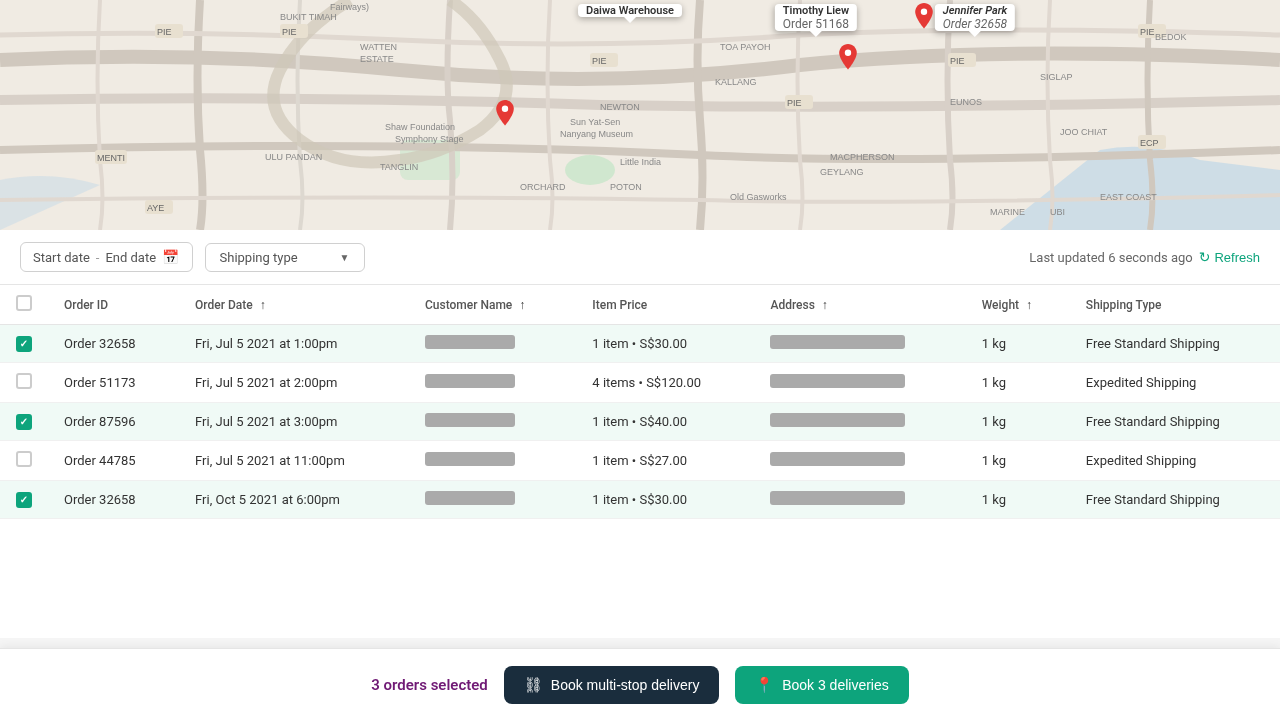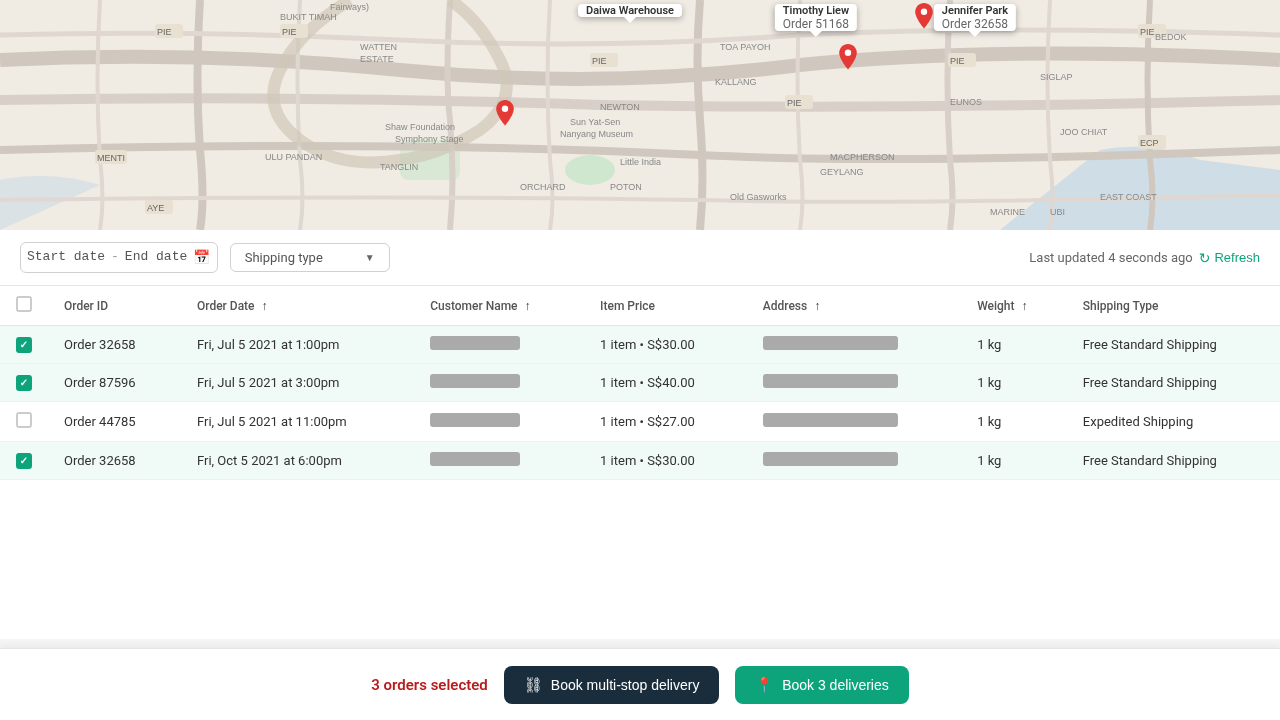--- a/index.html
+++ b/index.html
@@ -76,30 +76,29 @@
       justify-content: space-between;
       border-bottom: 1px solid #e5e5e5;
     }
     .filter-left {
       display: flex;
       align-items: center;
       gap: 12px;
     }
     .date-filter {
       display: flex;
-      align-items: flex-start;
+      align-items: flex-end;
       gap: 6px;
       border: 1px solid #d0d0d0;
       border-radius: 6px;
-      padding: 6px 6px;
+      padding: 6px 12px;
       font-size: 13px;
       color: #555;
       background: white;
       cursor: pointer;
-      font-family: Liberation Mono, monospace;
     }
     .date-filter .separator { color: #999; }
     .calendar-icon { color: #666; font-size: 14px; }
 
     .shipping-select {
       display: flex;
       align-items: center;
       gap: 8px;
       border: 1px solid #d0d0d0;
       border-radius: 6px;
@@ -236,21 +235,21 @@
       border-top: 1px solid #e5e5e5;
       display: flex;
       align-items: center;
       justify-content: center;
       gap: 16px;
       box-shadow: 0 -2px 8px rgba(0,0,0,0.06);
     }
     .orders-selected-label {
       font-size: 15px;
       font-weight: 600;
-      color: #b91c1c;
+      color: #701a75;
     }
     .btn-multi-stop {
       display: flex;
       align-items: center;
       gap: 8px;
       background: #1a2d3d;
       color: white;
       border: none;
       border-radius: 8px;
       padding: 10px 20px;
@@ -357,21 +356,21 @@
 
   <div class="map-popup" style="top:4px; left:630px;">
     <div class="popup-label">Daiwa Warehouse</div>
   </div>
 
   <div class="map-popup" style="top:4px; left:816px;">
     <div class="popup-label">Timothy Liew</div>
     <div class="popup-sub">Order 51168</div>
   </div>
 
-  <div class="map-popup" style="top:4px; left:975px;">
+  <div class="map-popup" style="top:4px; left:975px;font-style:italic;">
     <div class="popup-label">Jennifer Park</div>
     <div class="popup-sub">Order 32658</div>
   </div>
 
   <div class="map-pin" style="position:absolute; top:100px; left:505px; transform:translateX(-50%);">
     <svg viewBox="0 0 24 28" xmlns="http://www.w3.org/2000/svg" width="22" height="26">
       <path d="M12 0C7.16 0 3.2 3.96 3.2 8.8c0 6.6 8.8 16.8 8.8 16.8s8.8-10.2 8.8-16.8C20.8 3.96 16.84 0 12 0z" fill="#e53935"></path>
       <circle cx="12" cy="8.8" r="3.2" fill="white"></circle>
     </svg>
   </div>
@@ -398,21 +397,21 @@
       <span class="separator">-</span>
       <span>End date</span>
       <span class="calendar-icon">📅</span>
     </div>
     <div class="shipping-select">
       <span>Shipping type</span>
       <span style="font-size:10px; color:#666;">▼</span>
     </div>
   </div>
   <div class="filter-right">
-    <span>Last updated 4 seconds ago</span>
+    <span>Last updated 6 seconds ago</span>
     <button class="refresh-btn">
       <span style="font-size:14px;">↻</span>
       <span>Refresh</span>
     </button>
   </div>
 </div>
 
 <div class="table-container">
   <table>
     <thead>
@@ -457,20 +456,36 @@
       <td>Fri, Jul 5 2021 at 1:00pm</td>
       <td>
         <span class="redacted" style="width:90px"></span>
       </td>
       <td>1 item • S$30.00</td>
       <td>
         <span class="redacted-addr" style="width:135px"></span>
       </td>
       <td>1 kg</td>
       <td>Free Standard Shipping</td>
+    </tr>
+        <tr>
+      <td>
+        <div class="cb "></div>
+      </td>
+      <td>Order 51173</td>
+      <td>Fri, Jul 5 2021 at 2:00pm</td>
+      <td>
+        <span class="redacted" style="width:90px"></span>
+      </td>
+      <td>4 items • S$120.00</td>
+      <td>
+        <span class="redacted-addr" style="width:135px"></span>
+      </td>
+      <td>1 kg</td>
+      <td>Expedited Shipping</td>
     </tr>
         <tr class="checked">
       <td>
         <div class="cb checked"></div>
       </td>
       <td>Order 87596</td>
       <td>Fri, Jul 5 2021 at 3:00pm</td>
       <td>
         <span class="redacted" style="width:90px"></span>
       </td>

